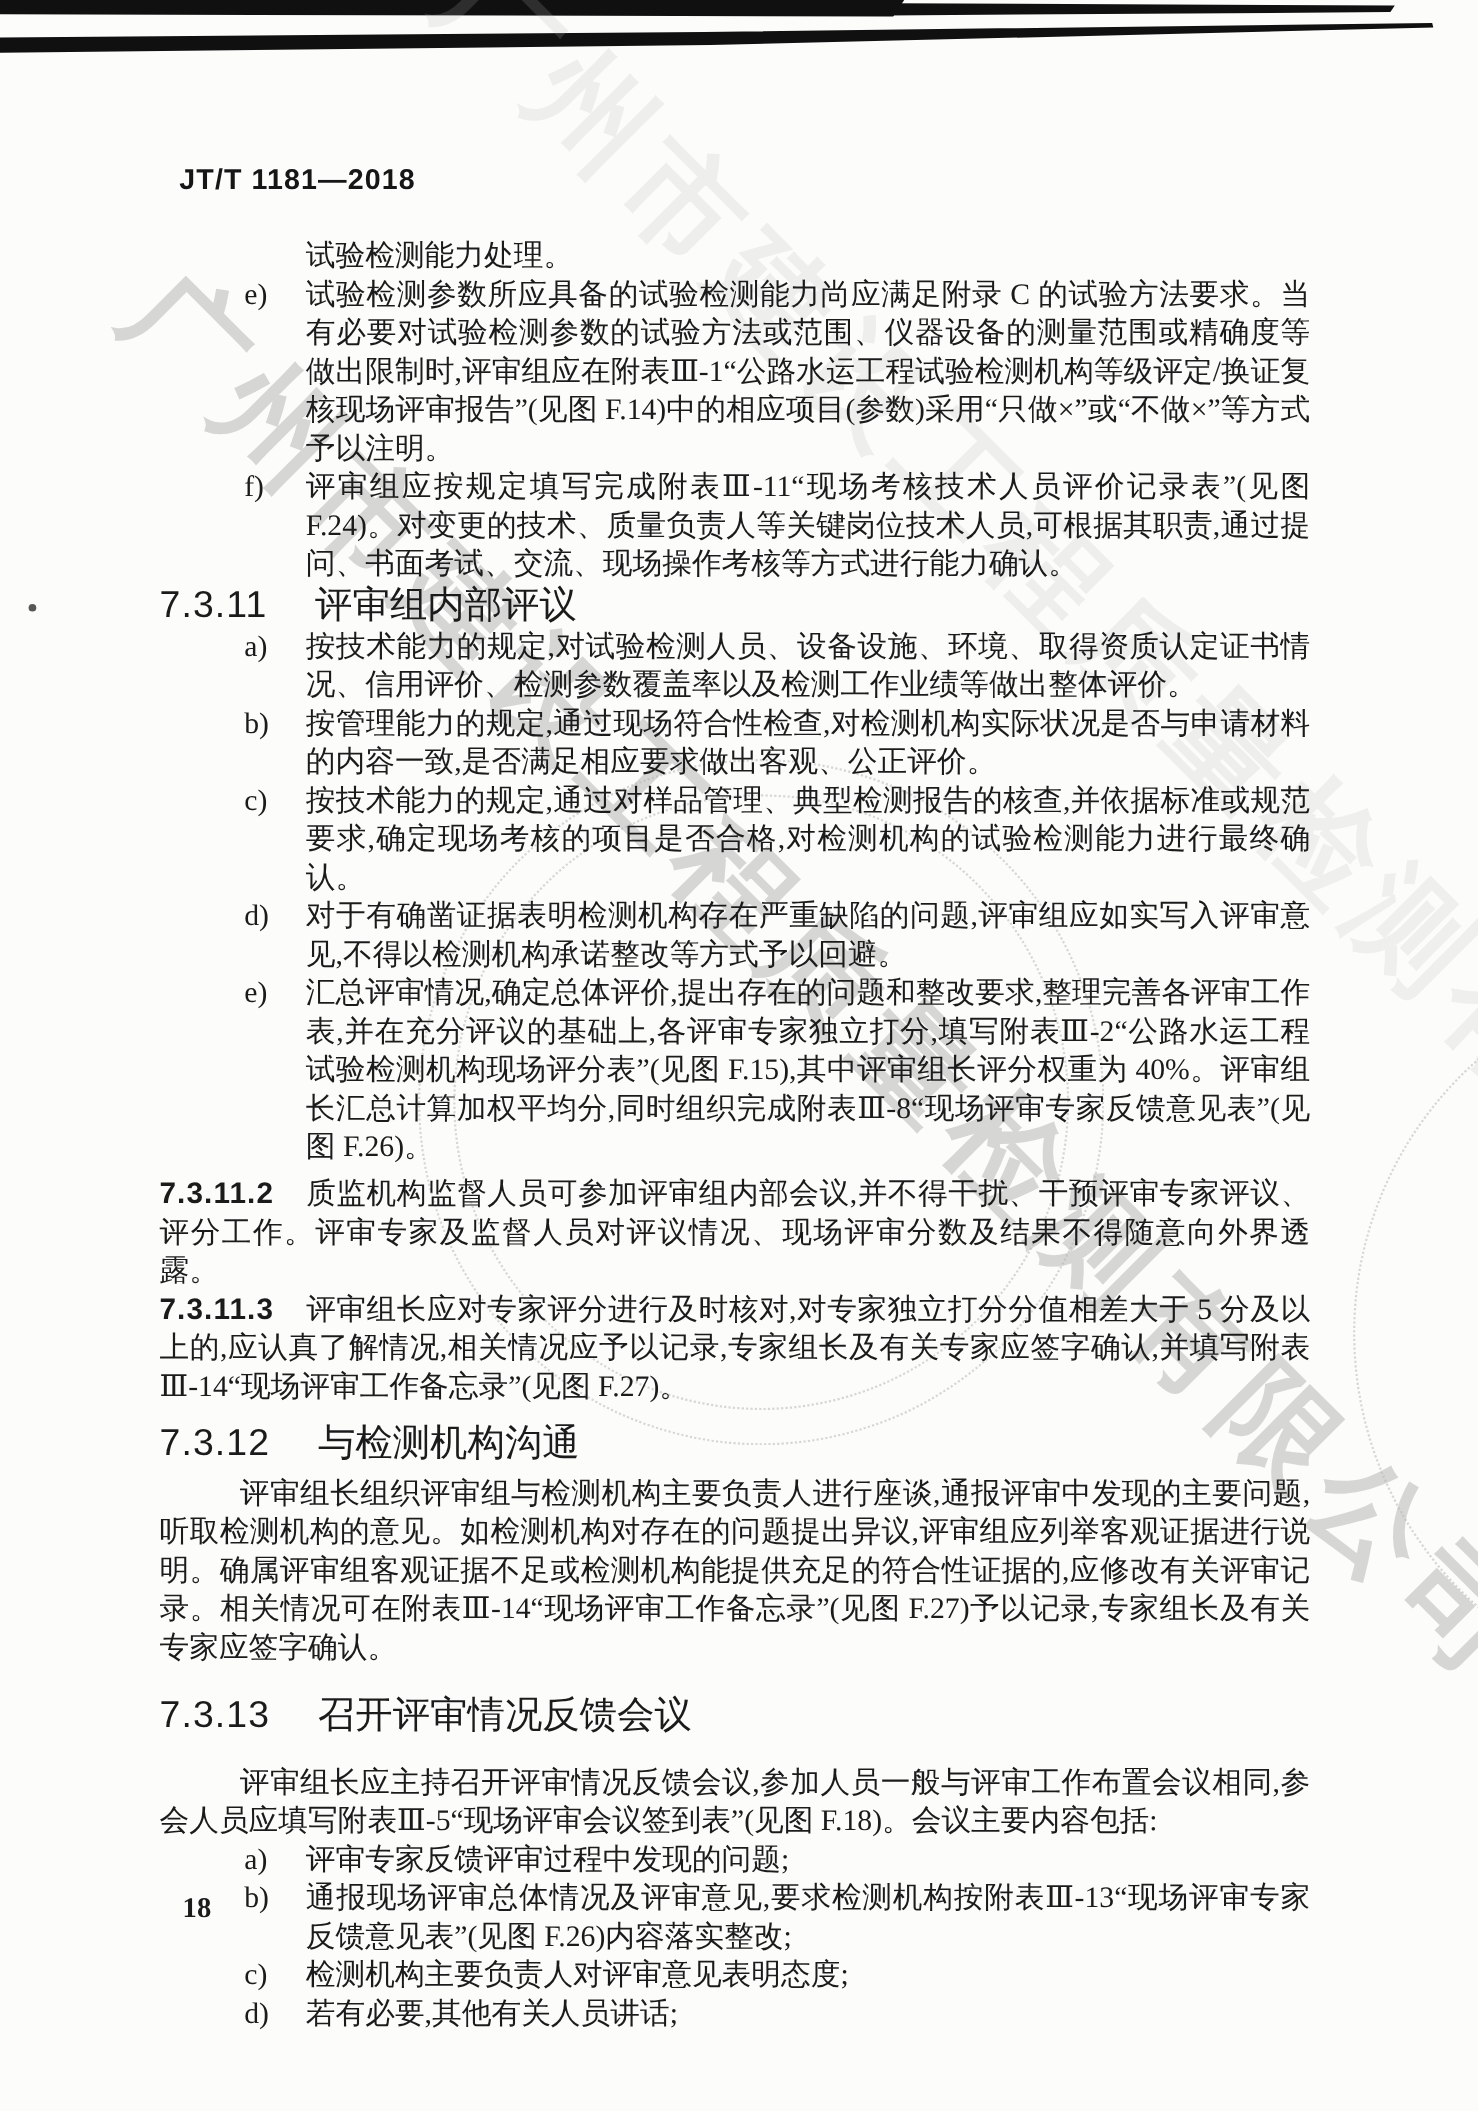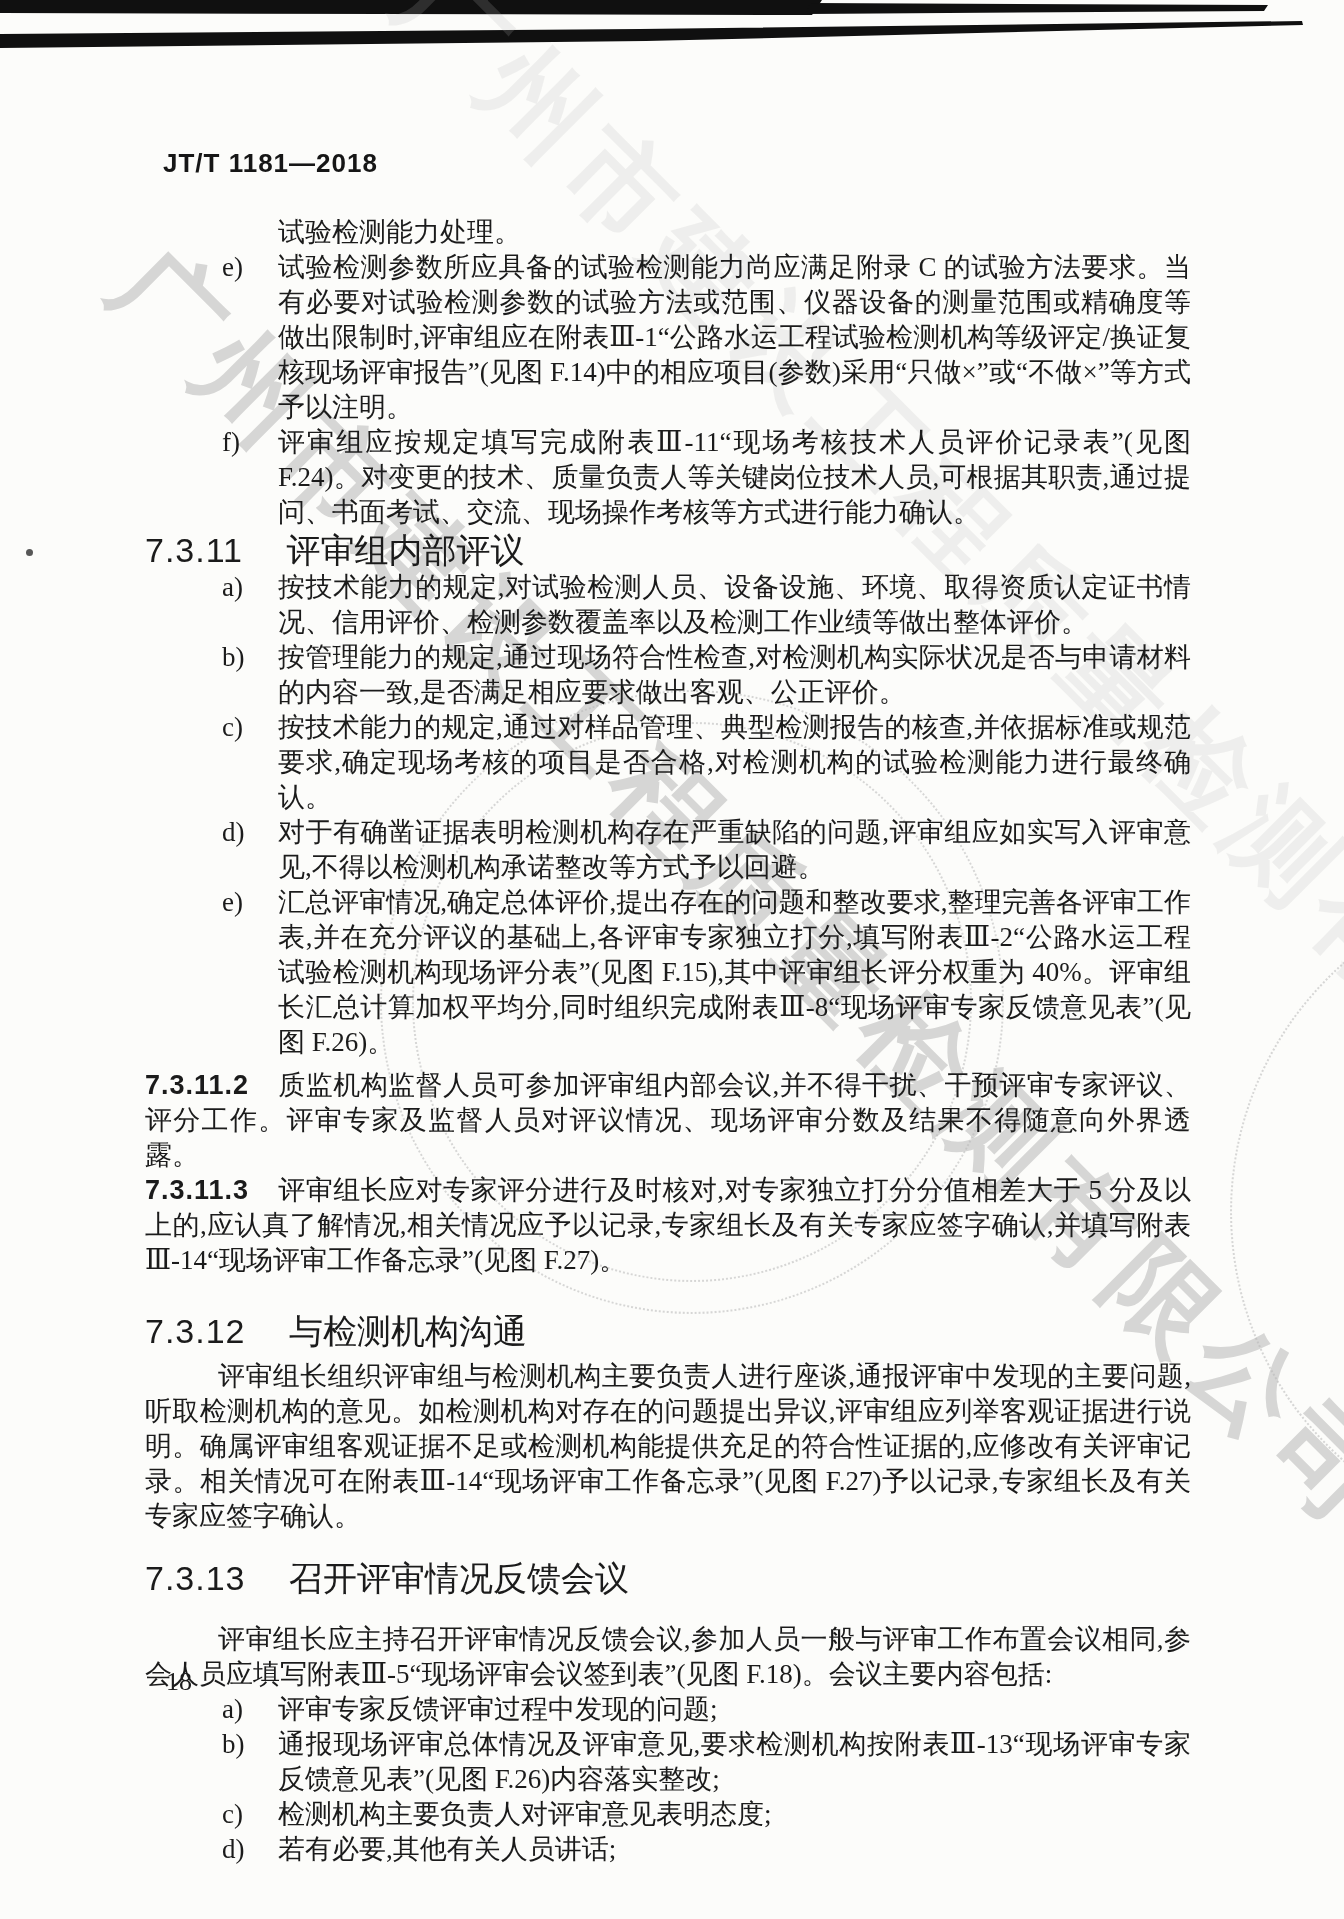--- a/index.html
+++ b/index.html
@@ -42,22 +42,22 @@
   #ring-inner { left:412px; top:722px;  width:556px; height:556px; }
   #ring-right { left:1230px; top:880px; width:660px; height:660px; }
 
   
   .doc-header {
     position:absolute; left:163px; top:148px;
     font-family:"Liberation Sans","DejaVu Sans",sans-serif;
     font-weight:bold; font-size:26px; letter-spacing:1px; color:#161616;
   }
   .page-number {
-    position:absolute; left:166px; top:1667px;
-    font-size:26px; color:#1b1b1b;
+    position:absolute; left:166px; top:1720px;
+    font-size:26px; color:#1b1b1b;font-weight:bold;
   }
 
   
   .body-col {
     position:absolute; left:145px; top:215px; width:1046px;
     font-size:27px; line-height:35px;
     text-align:justify; text-justify:inter-ideograph;
   }
   .body-col p { margin:0; }
 
@@ -75,21 +75,21 @@
 
   .pnum {
     font-family:"Liberation Sans","DejaVu Sans",sans-serif;
     font-weight:bold; margin-right:22px; letter-spacing:1px;
   }
 
   .indent-para { text-indent:73px; }
 
   #blk-4  { margin-top:16px; }
   #blk-10 { margin-top:8px; }
-  #blk-12 { margin-top:33px; }
+  #blk-12 { margin-top:14px; }
   #blk-13 { margin-top:8px; }
   #blk-14 { margin-top:24px; }
   #blk-15 { margin-top:24px; }
 </style>
 </head>
 <body>
 
 <div class="page">
 
   <svg class="topbar" width="1344" height="60">

